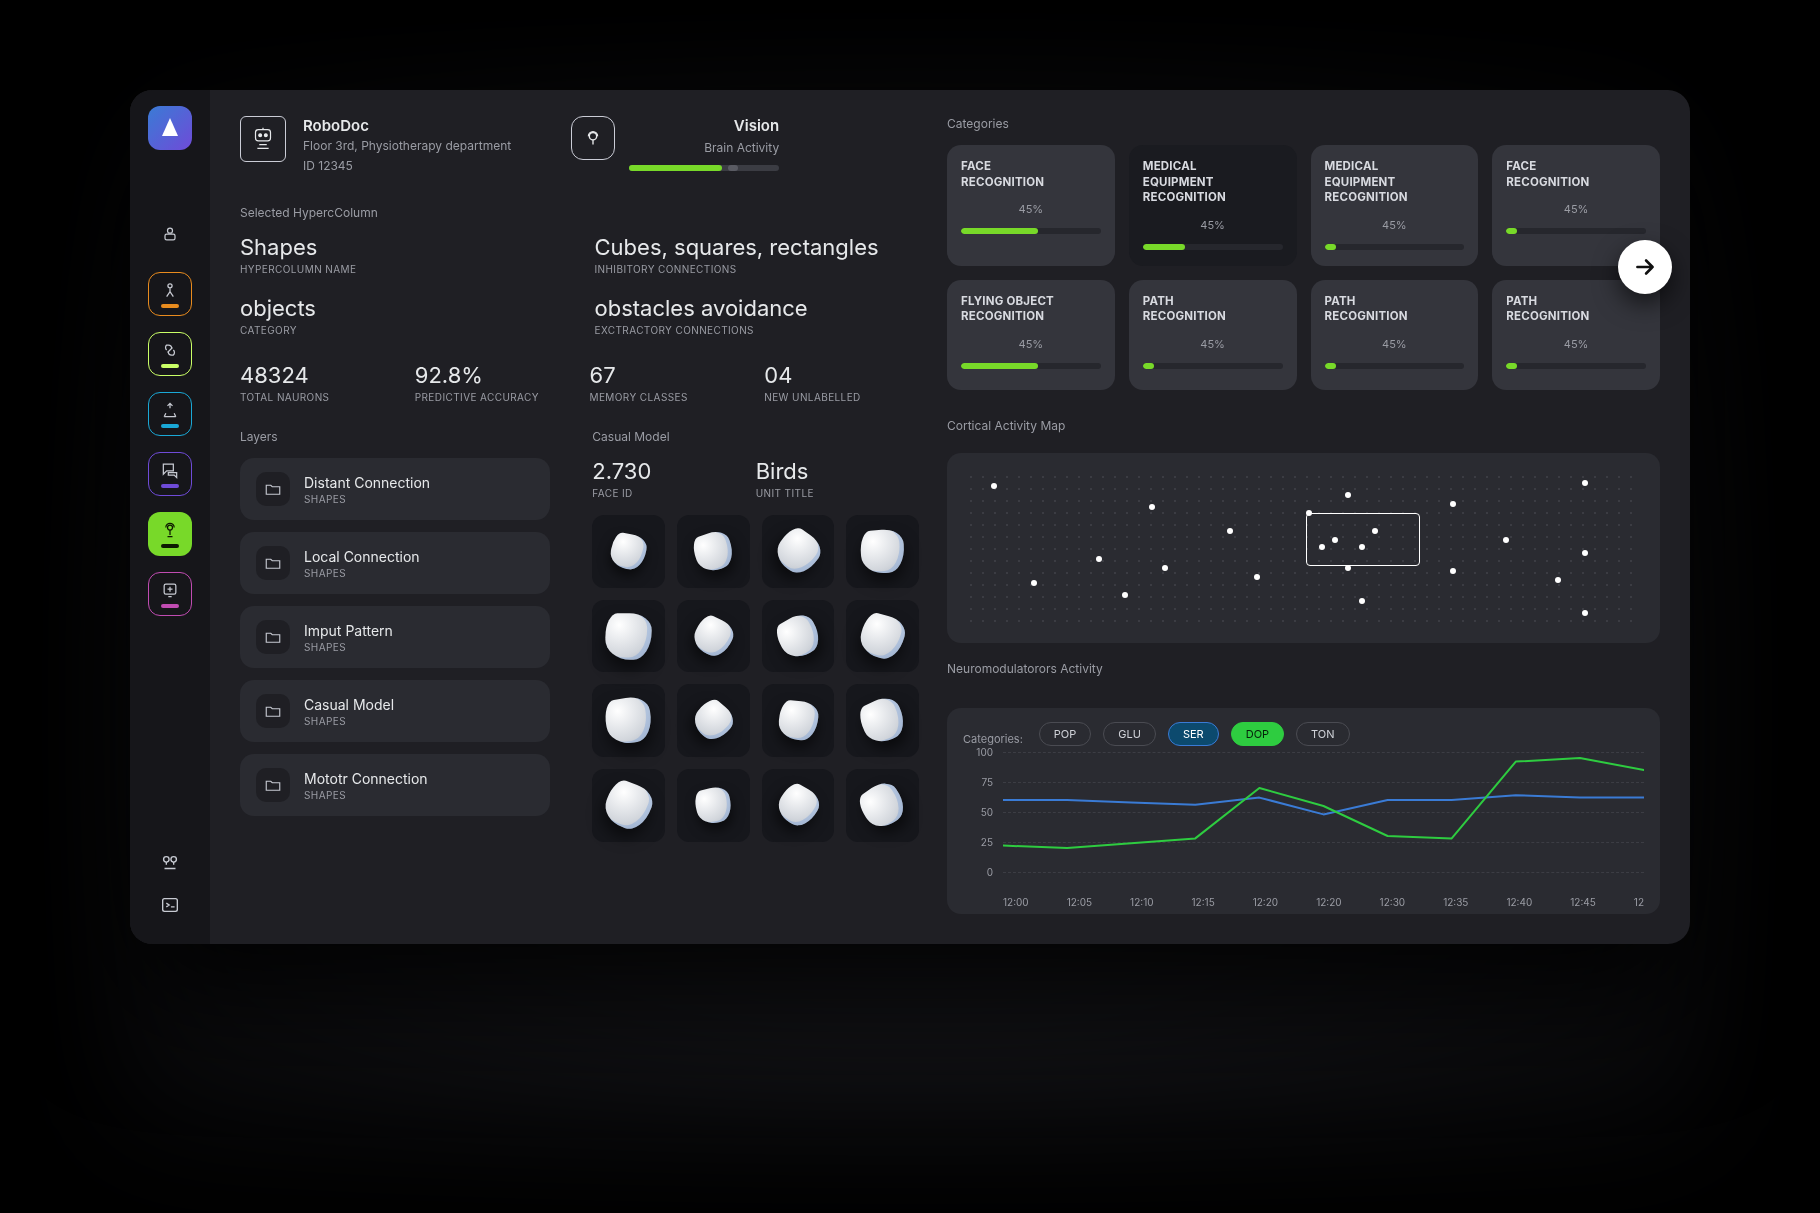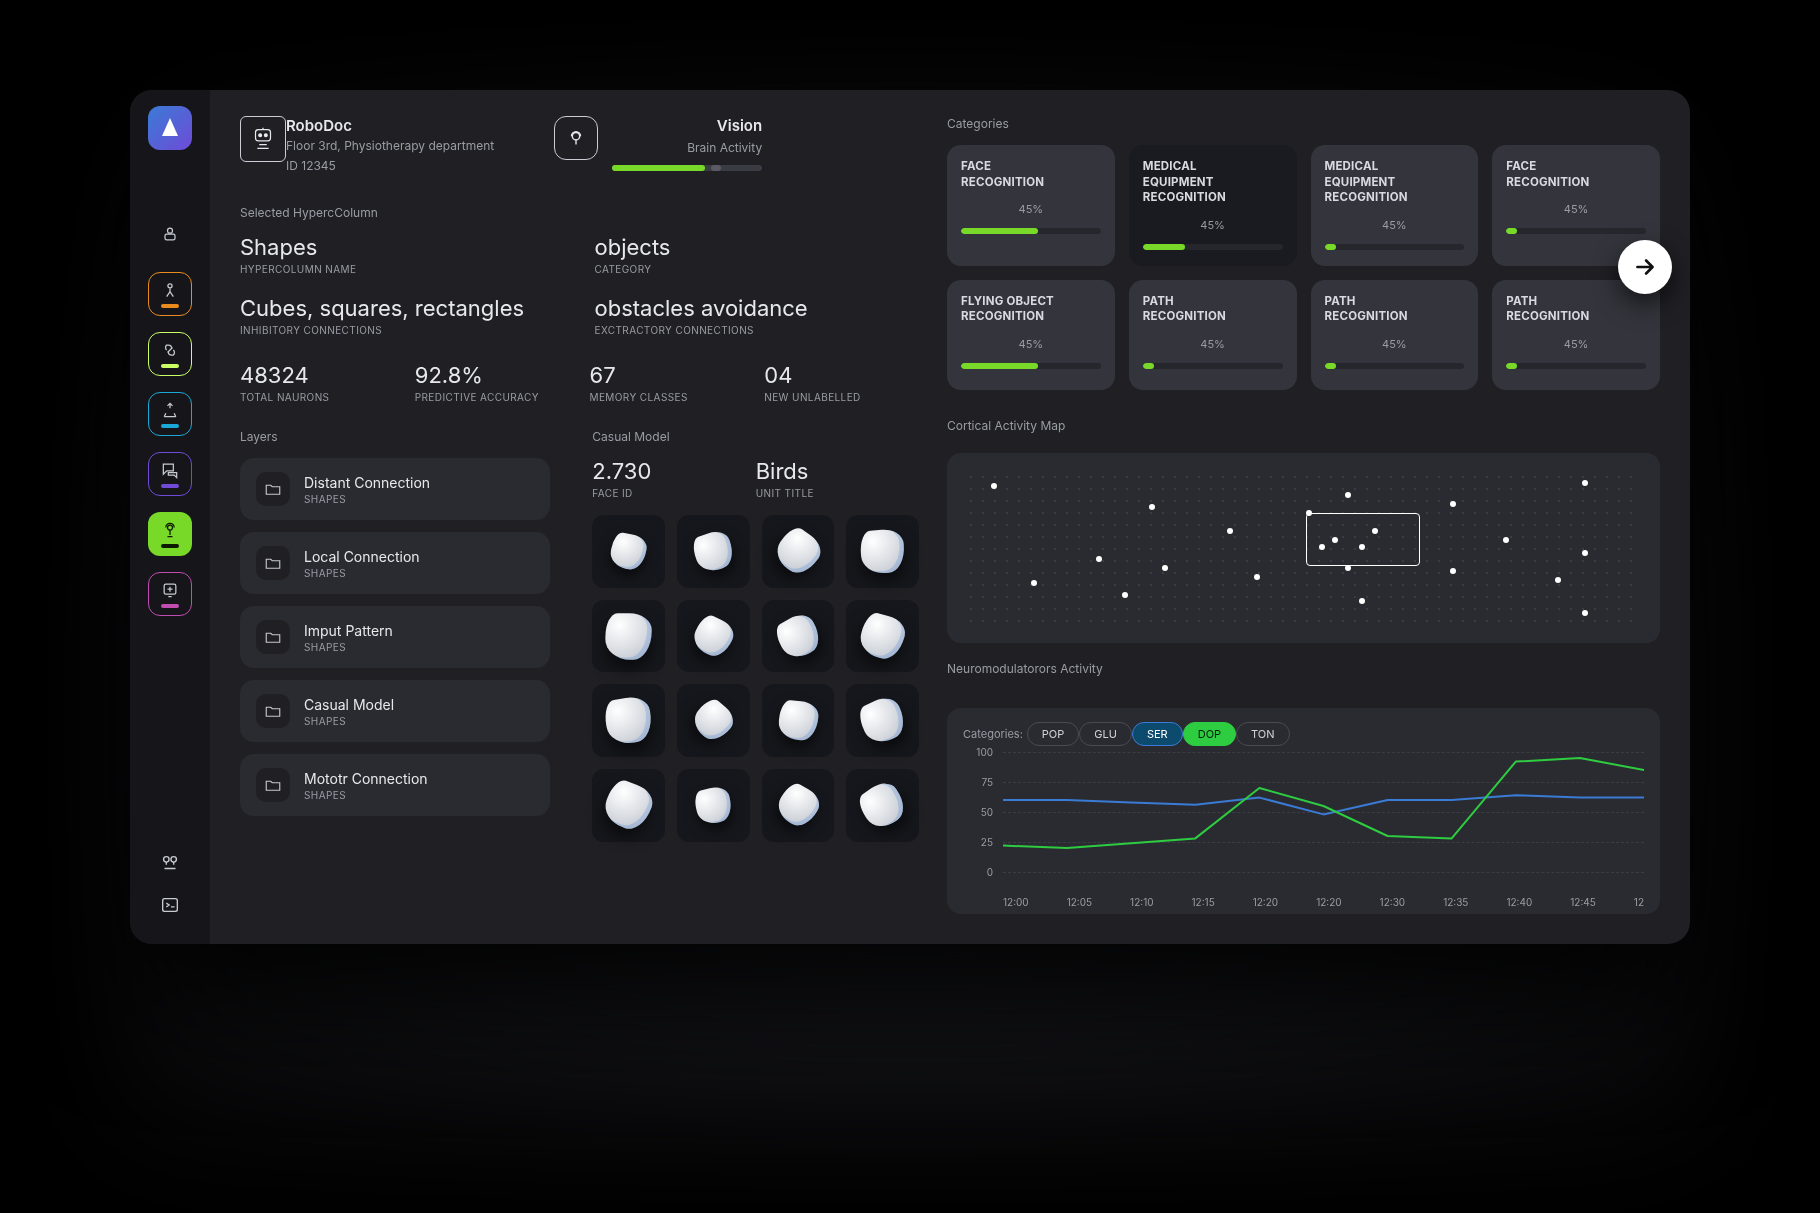--- a/index.html
+++ b/index.html
@@ -48,21 +48,21 @@
   .side-btn.active{background:var(--green);}
   .side-btn.active svg{stroke:#0d1a00;}
   .side-btn.active .bar{background:#0d1a00;}
   .side-bottom{margin-top:auto;display:flex;flex-direction:column;gap:16px;align-items:center;padding-bottom:8px;}
   .side-bottom svg{width:22px;height:22px;stroke:#c7cad2;fill:none;stroke-width:1.5;}
   
   .main{flex:1;display:grid;grid-template-columns: 1fr 1.05fr;gap:28px;padding:26px 30px 30px 30px;}
   .col{display:flex;flex-direction:column;min-width:0;}
   
   .headrow{display:flex;gap:60px;align-items:flex-start;margin-bottom:30px;}
-  .robo{display:flex;gap:0;align-items:flex-start;}
+  .robo{display:flex;gap:17px;align-items:flex-start;}
   .robo .iconsq{width:46px;height:46px;border:1.5px solid #caccd6;border-radius:6px;
     display:flex;align-items:center;justify-content:center;background:transparent;}
   .robo .iconsq svg{width:30px;height:30px;stroke:#e6e8ea;fill:none;stroke-width:1.3;}
   .robo-lines{display:flex;flex-direction:column;gap:2px;}
   .h-name{font-weight:600;font-size:15px;}
   .h-sub{font-size:12px;color:var(--txt-dim);line-height:1.5;}
   .vision{display:flex;gap:14px;align-items:flex-start;}
   .vision .iconsq{width:44px;height:44px;border-radius:12px;border:1.5px solid #caccd6;
     display:flex;align-items:center;justify-content:center;}
   .vision .iconsq svg{width:22px;height:22px;stroke:#e6e8ea;fill:none;stroke-width:1.5;}
@@ -105,21 +105,21 @@
   .nextbtn svg{width:26px;height:26px;stroke:#111;fill:none;stroke-width:2.4;stroke-linecap:round;stroke-linejoin:round;}
   
   .map-wrap{background:var(--panel-2);border-radius:var(--rad);padding:18px;margin-top:6px;position:relative;height:190px;}
   .dotgrid{position:absolute;inset:18px;
     background-image:radial-gradient(#3b3c43 1px, transparent 1px);
     background-size:12px 12px;border-radius:8px;}
   .spot{position:absolute;width:6px;height:6px;border-radius:50%;background:#fff;}
   .viewport{position:absolute;border:1.5px solid #fff;border-radius:4px;}
   
   .chart-wrap{background:var(--panel-2);border-radius:var(--rad);padding:14px 16px 6px;margin-top:18px;}
-  .chips{display:flex;align-items:center;margin-bottom:6px;}
+  .chips{display:flex;align-items:flex-end;gap:12px;margin-bottom:6px;}
   .chips .lab{font-size:11px;color:var(--txt-dim);margin-right:4px;}
   .chip{font-size:11px;padding:4px 14px;border-radius:999px;border:1px solid #4a4b52;color:#d0d2d8;}
   .chip.ser{background:#0c4a6e;border-color:#3a7bd5;color:#fff;}
   .chip.dop{background:#2ecc40;border-color:#2ecc40;color:#06200a;}
   .chart{position:relative;height:140px;margin-top:6px;}
   .ylab{position:absolute;left:0;width:30px;text-align:right;font-size:10px;color:var(--txt-dim);}
   .xlabs{display:flex;justify-content:space-between;padding-left:40px;font-size:10px;color:var(--txt-dim);margin-top:4px;}
   .plot{position:absolute;left:40px;right:0;top:0;bottom:0;}
   .plot .grid{position:absolute;left:0;right:0;height:0;border-top:1px dashed #3c3d44;}
   .plot svg{position:absolute;inset:0;}
@@ -243,26 +243,26 @@
         </div>
 
         <div class="sect-title">Selected HypercColumn</div>
 
         <div class="hgrid">
           <div class="pair">
             <div class="val">Shapes</div>
             <div class="lab">HYPERCOLUMN NAME</div>
           </div>
           <div class="pair">
+            <div class="val">Cubes, squares, rectangles</div>
+            <div class="lab">INHIBITORY CONNECTIONS</div>
+          </div>
+          <div class="pair">
             <div class="val">objects</div>
             <div class="lab">CATEGORY</div>
-          </div>
-          <div class="pair">
-            <div class="val">Cubes, squares, rectangles</div>
-            <div class="lab">INHIBITORY CONNECTIONS</div>
           </div>
           <div class="pair">
             <div class="val">obstacles avoidance</div>
             <div class="lab">EXCTRACTORY CONNECTIONS</div>
           </div>
         </div>
 
         <div class="statrow" id="statrow">
             <div class="pair">
       <div class="val">48324</div>

